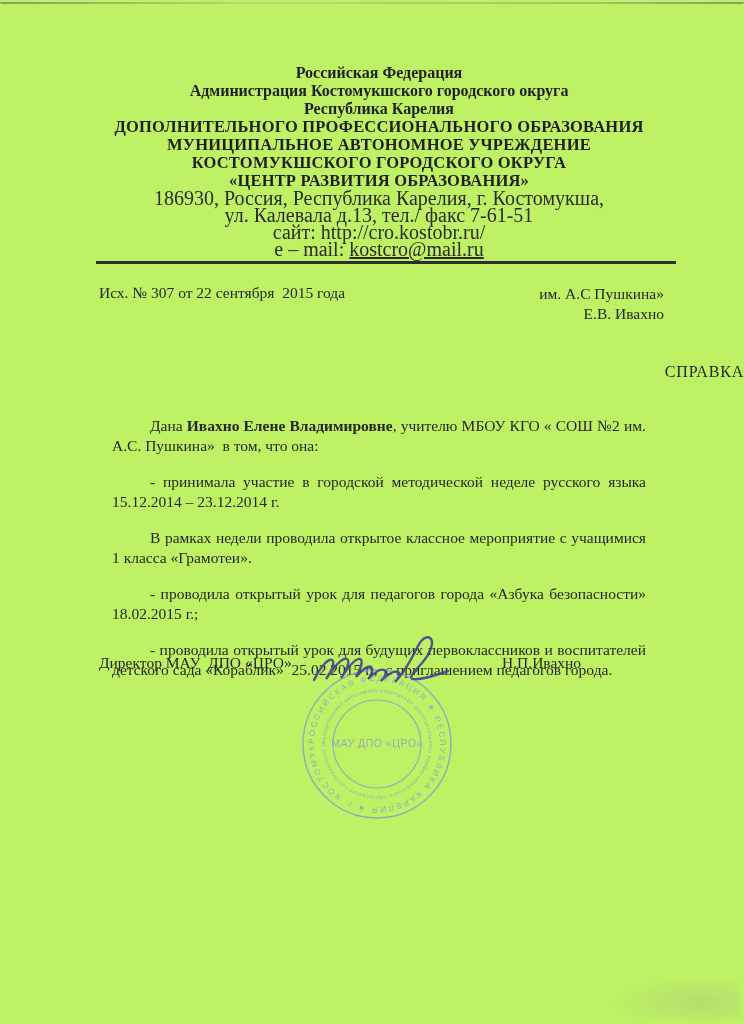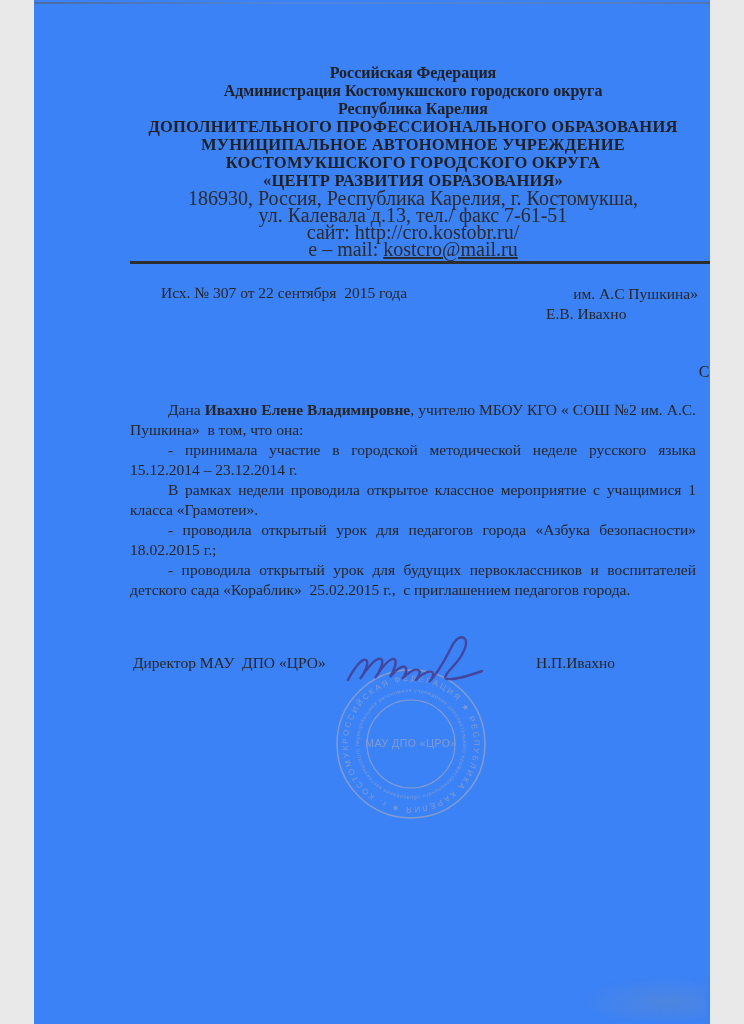--- a/index.html
+++ b/index.html
@@ -1,45 +1,45 @@
 <!DOCTYPE html>
 <html><head>
 <meta charset="utf-8">
 <style>
   html,body{margin:0;padding:0;background:#e9e9e9;}
   .page{
-    position:relative;width:676px;height:1024px;margin:0 auto;
-    background:#3b82f6;overflow:hidden;
+    position:relative;width:744px;height:1024px;margin:0 auto;
+    background:#bef264;overflow:hidden;
     font-family:"Liberation Serif", serif;color:#262626;
   }
   
   .scan-top{position:absolute;top:2px;left:0;width:744px;height:2px;
     background:linear-gradient(90deg, rgba(90,90,90,.55), rgba(150,150,150,.22) 35%, rgba(120,120,120,.4) 80%, rgba(90,90,90,.55));
     border-radius:0 0 6px 6px;}
   .smudge{position:absolute;right:4px;bottom:4px;width:130px;height:44px;
     background:radial-gradient(ellipse at 70% 60%, rgba(150,150,150,.22), rgba(150,150,150,0) 70%);
     filter:blur(1px);}
   
   .letterhead{position:absolute;top:64px;left:14px;width:730px;text-align:center;}
   .lh-bold{font-weight:bold;font-size:16px;line-height:18px;color:#1f1f1f;}
   .lh-org{font-weight:bold;font-size:16.5px;line-height:18px;letter-spacing:.2px;color:#1f1f1f;}
   .lh-addr{font-size:20px;line-height:17px;color:#2b2b2b;}
   .u{text-decoration:underline;}
   .rule{position:absolute;top:261px;left:96px;width:580px;height:3px;background:#2e2e2e;}
   
-  .outgoing{position:absolute;top:284px;left:99px;font-size:15.5px;white-space:pre-wrap;margin-left:28px;}
+  .outgoing{position:absolute;top:284px;left:99px;font-size:15.5px;white-space:pre-wrap;}
   .addressee{position:absolute;top:284px;left:512px;width:152px;font-size:15.5px;line-height:20px;}
   .addressee .r{text-align:right;}
-  .addressee .l{text-align:left;}
+  .addressee .l{text-align:right;}
   
   .title{position:absolute;top:363px;left:0;width:744px;text-align:right;
     font-size:16px;letter-spacing:.8px;}
   .body-text{position:absolute;top:400px;left:96px;width:566px;
     font-size:15.5px;line-height:20px;text-align:justify;}
-  .body-text p{margin:0;text-indent:38px;white-space:pre-wrap;}
+  .body-text p{margin:16px;text-indent:38px;white-space:pre-wrap;}
   .body-text b{font-weight:bold;}
   
   .sig-label{position:absolute;top:654px;left:99px;font-size:15.5px;white-space:pre-wrap;}
   .sig-name{position:absolute;top:654px;left:502px;font-size:15.5px;}
   
   .stamp{position:absolute;left:292px;top:659px;width:170px;height:170px;opacity:.85;}
   .ink{position:absolute;left:300px;top:628px;width:180px;height:70px;}
 </style>
 </head>
 <body>

